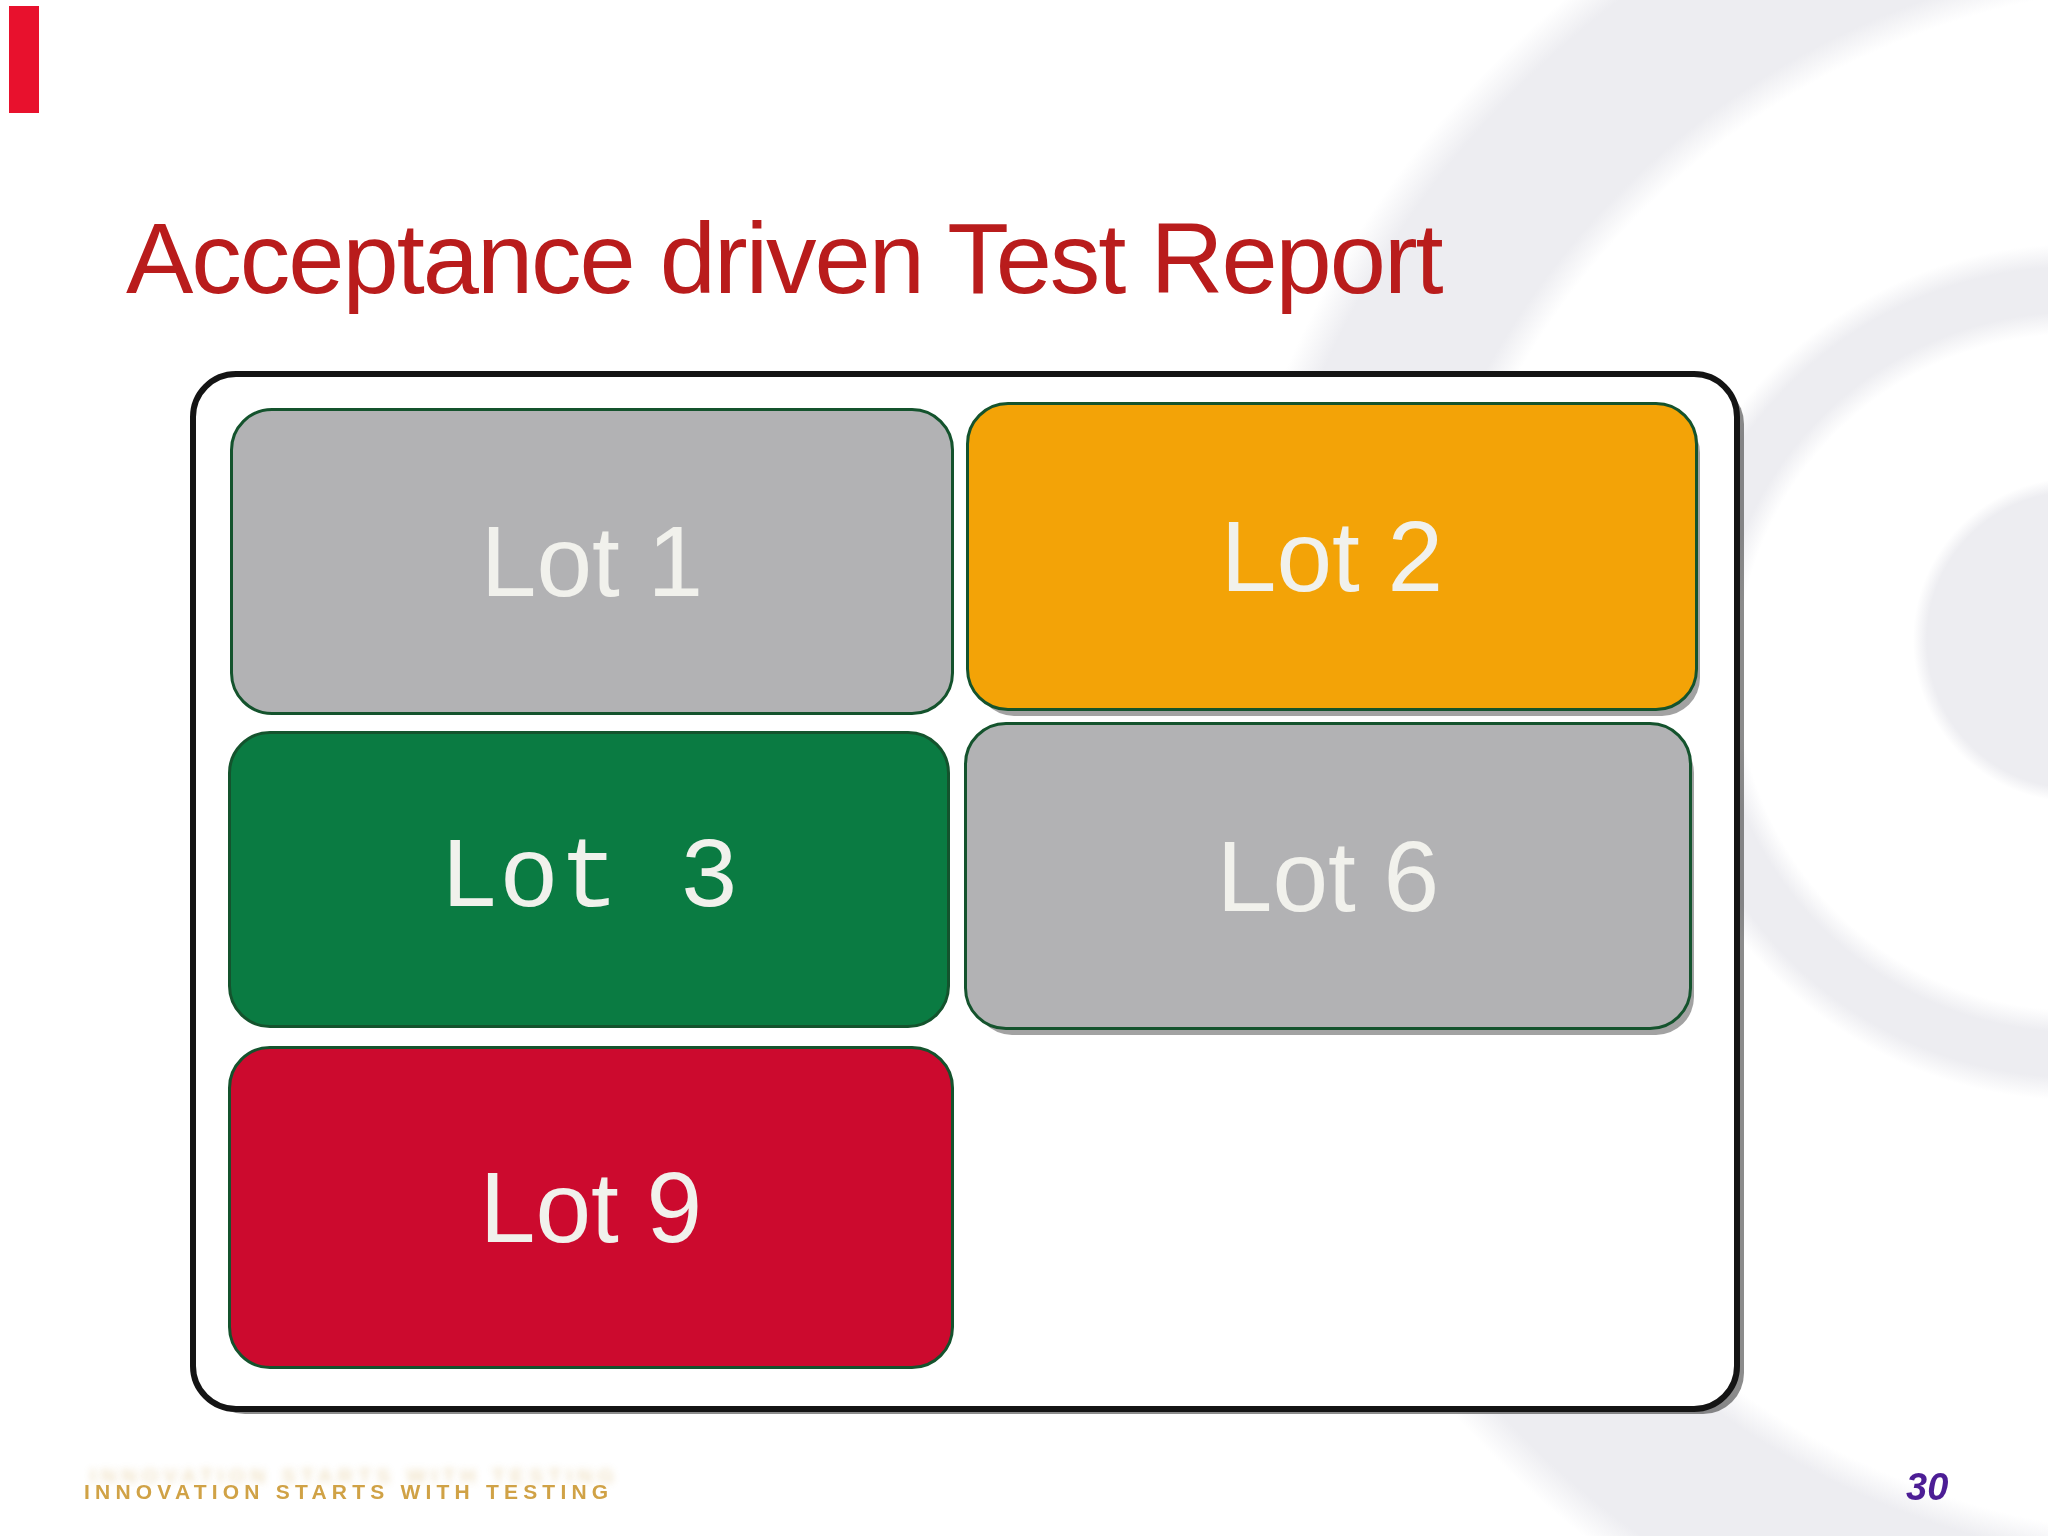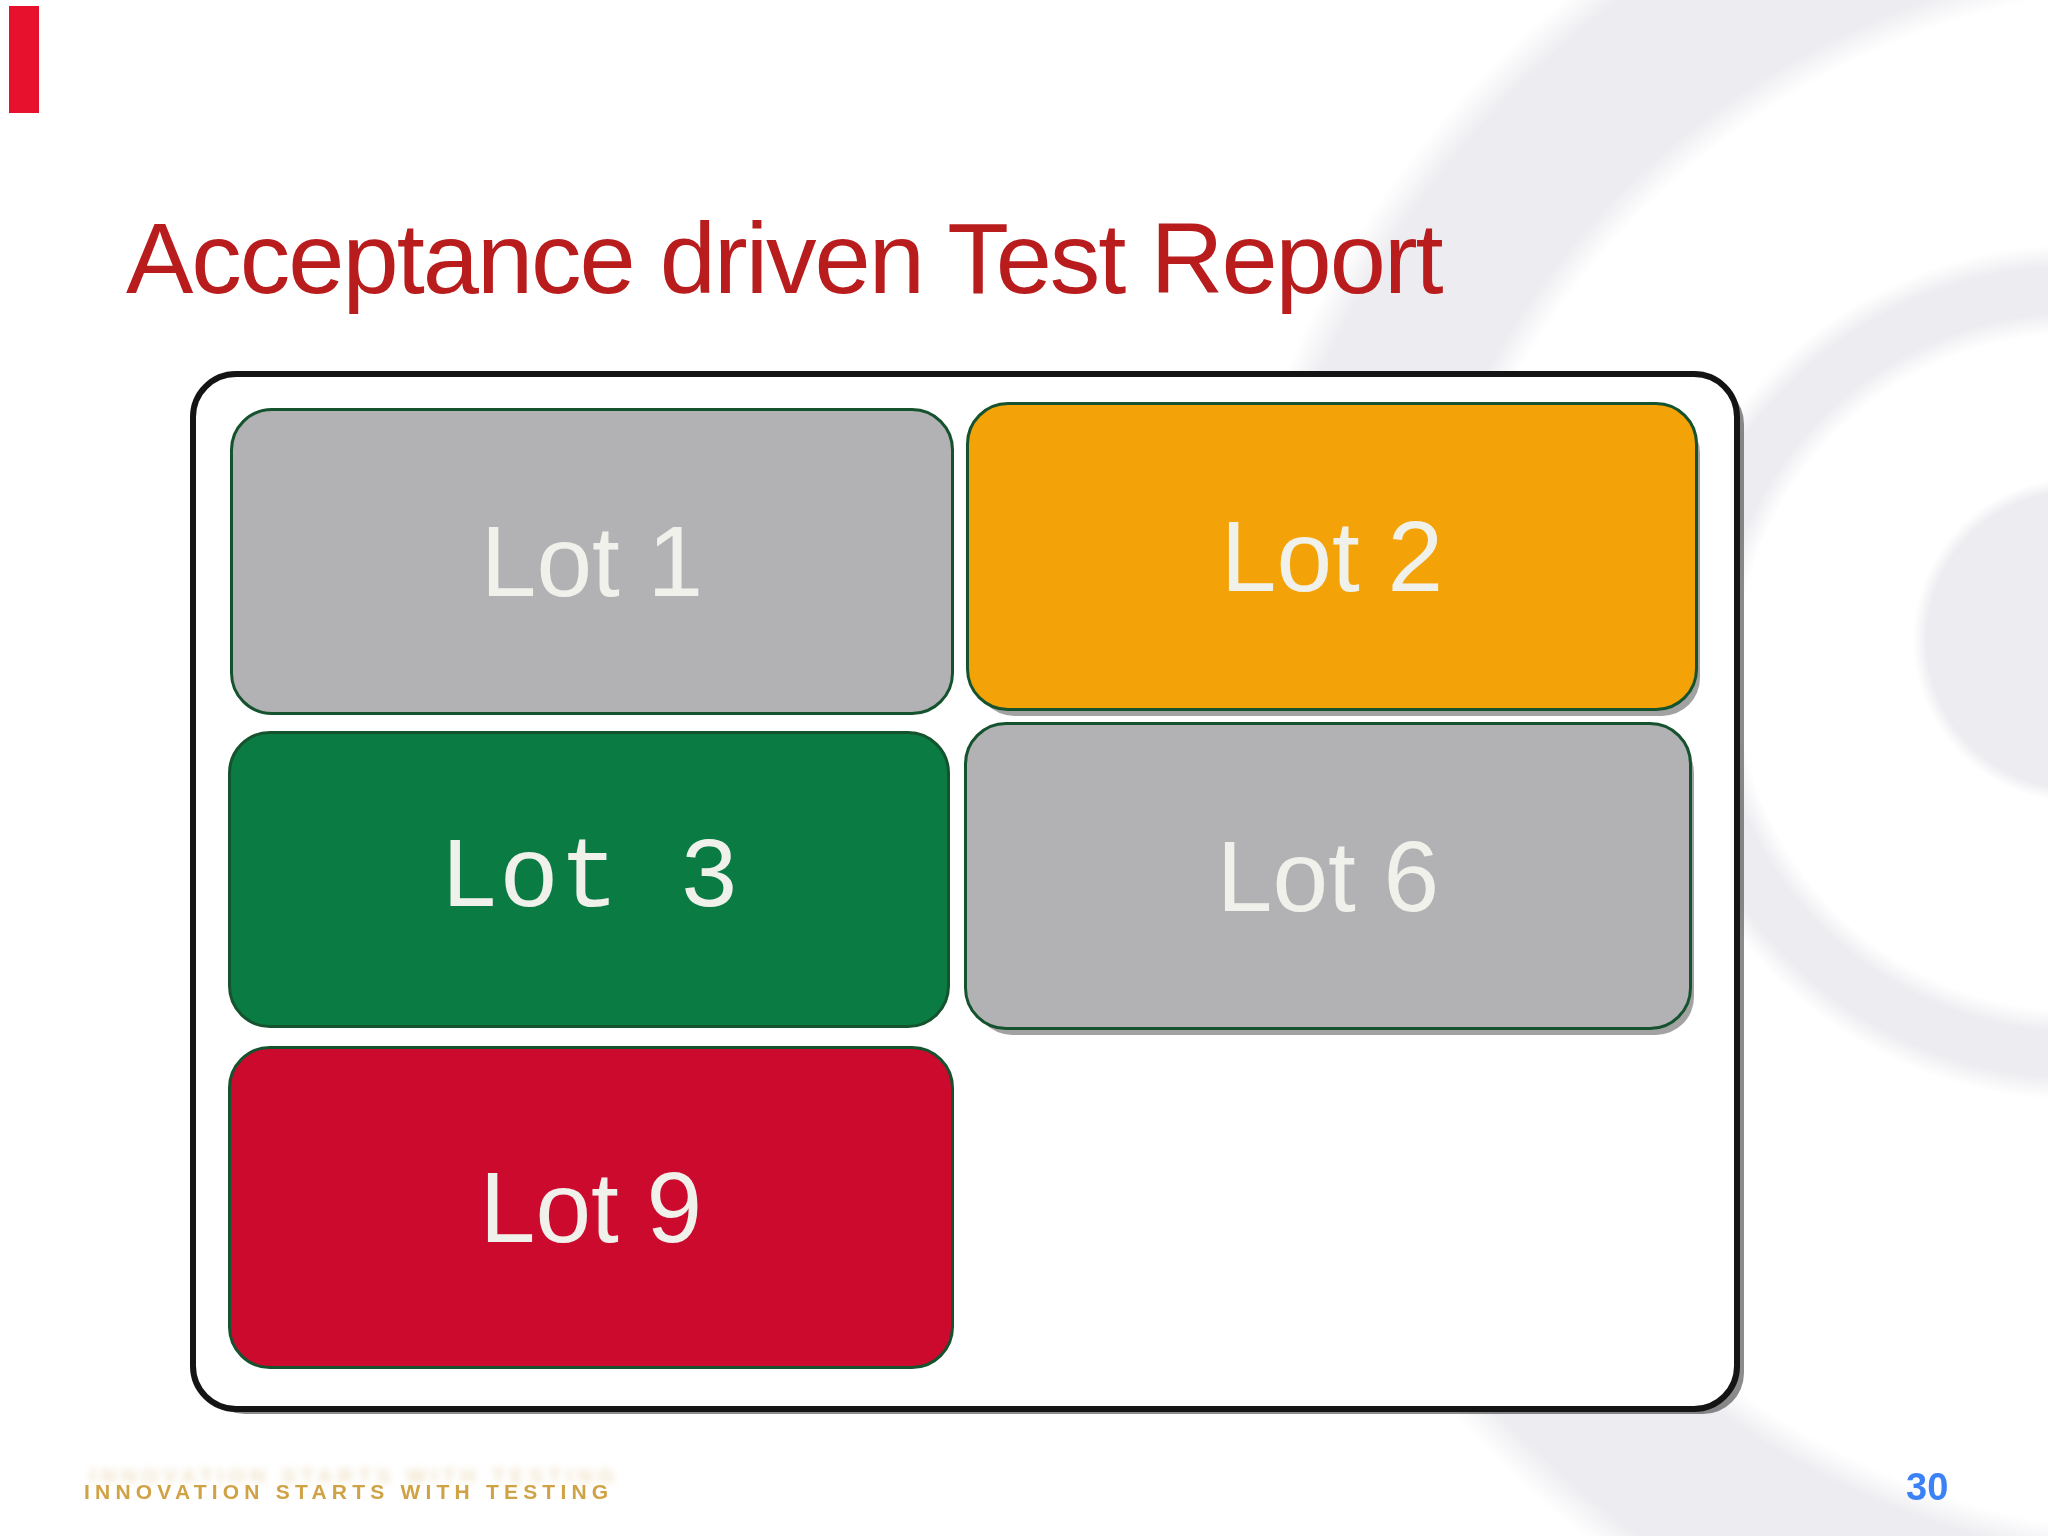--- a/index.html
+++ b/index.html
@@ -80,15 +80,15 @@
     <span>Lot 6</span>
   </div>
 
   <div class="lot lot-5" style="background: rgb(204, 10, 46); color: rgb(241, 241, 236);">
     <span>Lot 9</span>
   </div>
 
 
   <div class="tagline" style="color: rgb(208, 162, 70);">INNOVATION STARTS WITH TESTING</div>
 
-  <div class="page-number" style="color: #3b82f6;">30</div>
+  <div class="page-number" style="color: #4c1d95; font-style: italic;">30</div>
 
 </div>
 
 </body></html>

